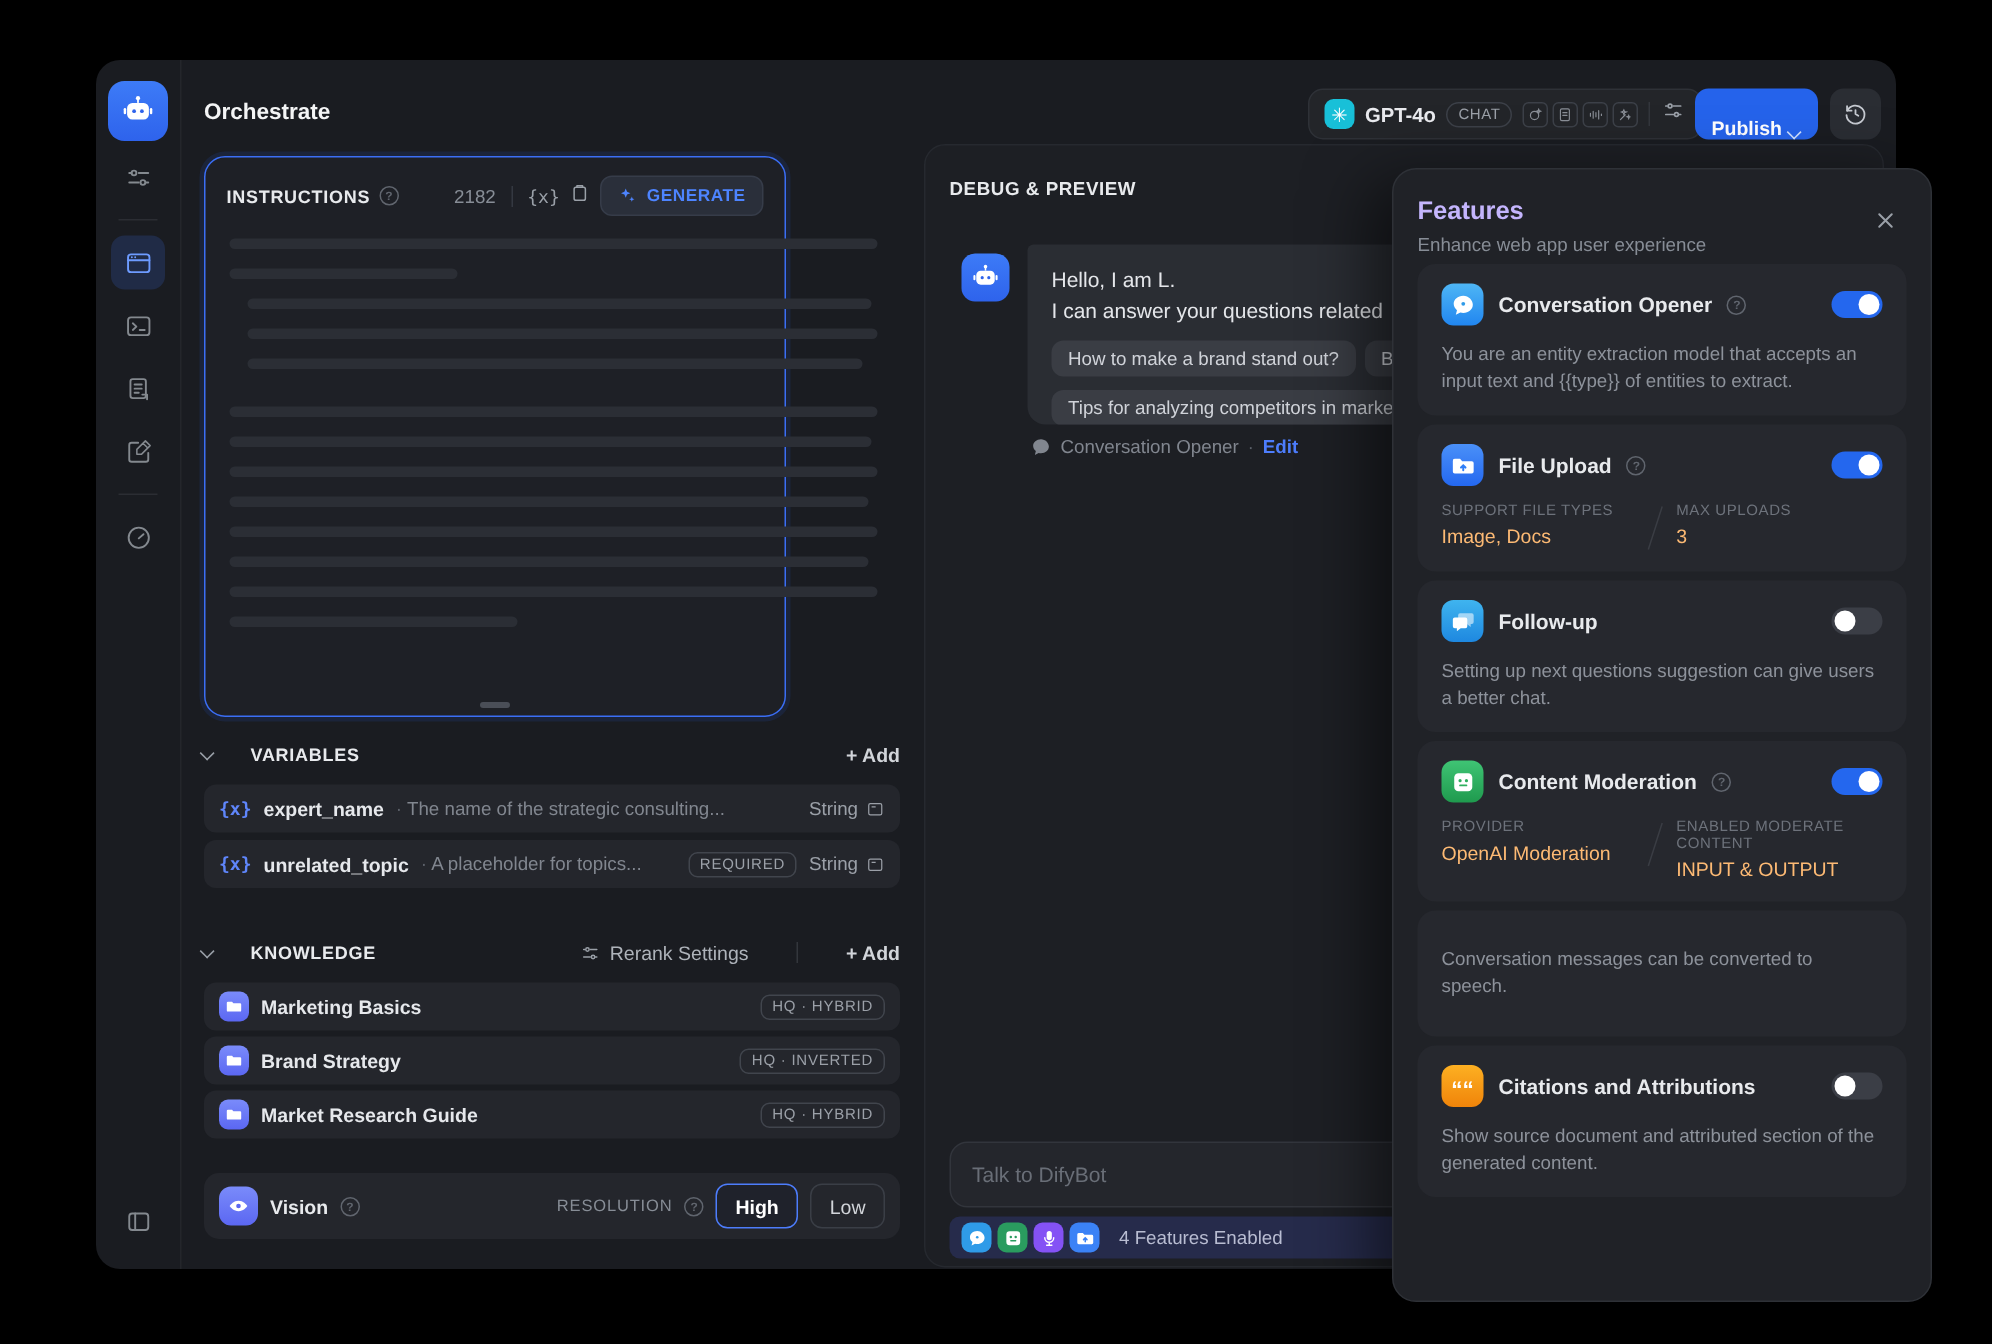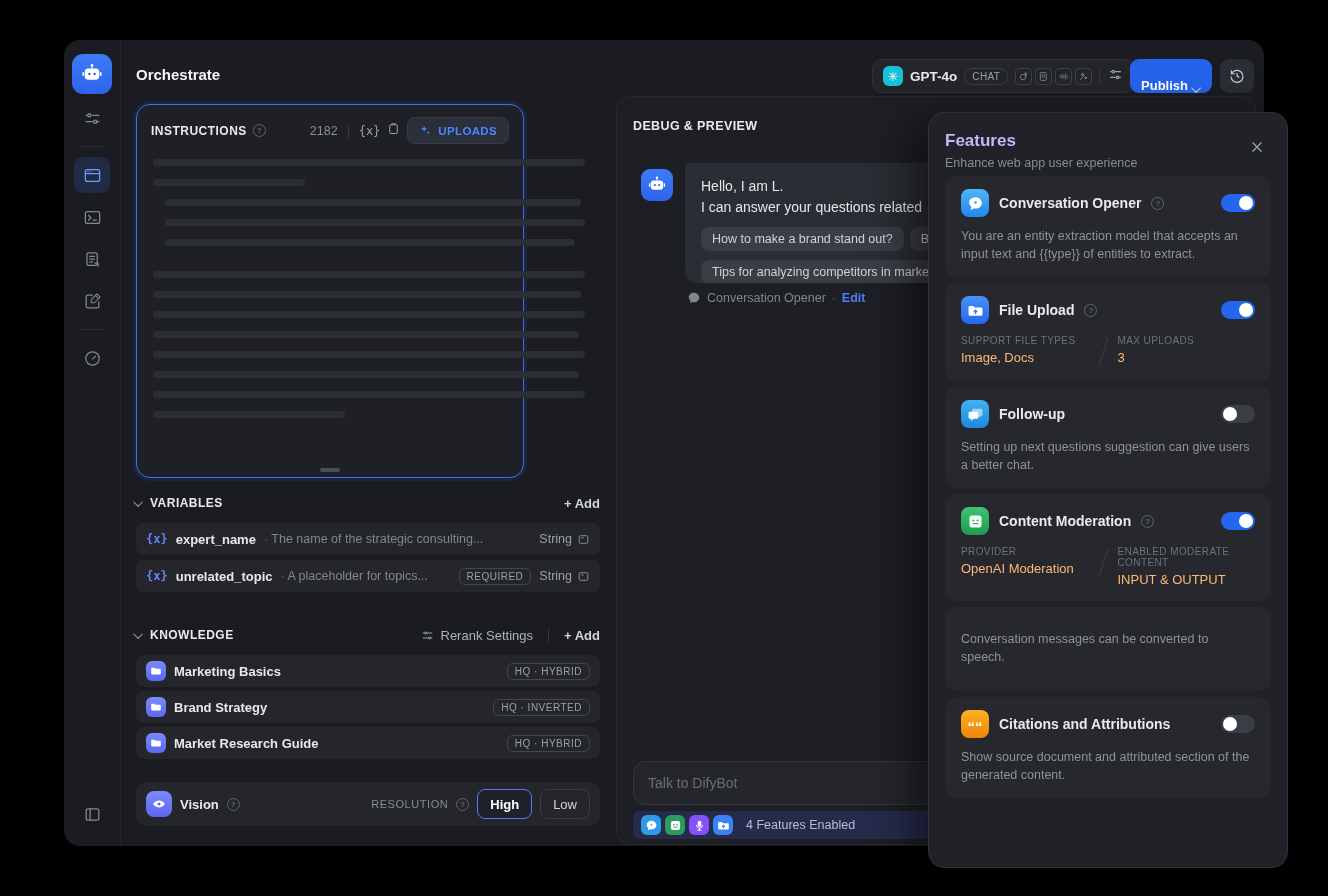--- a/index.html
+++ b/index.html
@@ -56,21 +56,21 @@
   .vx { font-size:12px; color:#9aa0a8; font-family:"DejaVu Sans Mono", monospace; }
   .clip svg { width:15px; height:15px; stroke:#9aa0a8; stroke-width:1.6; fill:none; stroke-linejoin:round; }
   .gen-btn { display:flex; align-items:center; gap:6px; background:#2a2f3a; border:1px solid #363c49; border-radius:8px;
     padding:6px 11px; cursor:pointer; }
   .gen-btn span { font-size:11.5px; font-weight:bold; color:#4d84ff; letter-spacing:.03em; }
   .skel { position:absolute; left:16px; top:54px; width:432px; }
   .sl { height:7px; border-radius:3.5px; background:#2b2e35; margin-bottom:13px; }
   .drag-handle { position:absolute; left:50%; bottom:5px; transform:translateX(-50%); width:20px; height:4px; border-radius:2px; background:#4a4e57; cursor:ns-resize; }
 
   
-  .sec-head { position:absolute; left:136px; width:464px; height:22px; display:flex; align-items:center; gap:7px; }
+  .sec-head { position:absolute; left:136px; width:464px; height:22px; display:flex; align-items:center; gap:24px; }
   .chev { width:7px; height:7px; border-left:1.6px solid #9aa0a8; border-bottom:1.6px solid #9aa0a8; transform:rotate(-45deg) translateY(-2px); flex:0 0 auto; }
   .sec-title { font-size:12px; font-weight:bold; color:#e8eaed; letter-spacing:.04em; }
   .sec-action { font-size:13px; font-weight:bold; color:#d2d5da; cursor:pointer; }
   .rerank { display:flex; align-items:center; gap:6px; cursor:pointer; }
   .rerank svg { width:15px; height:15px; stroke:#9aa0a8; stroke-width:1.6; fill:none; stroke-linecap:round; }
   .rerank span { font-size:13px; color:#aeb3ba; }
   .sh-div { width:1px; height:14px; background:#33363c; margin:0 8px; }
 
   .row { position:absolute; left:136px; width:464px; height:32px; background:#24262c; border-radius:8px;
     display:flex; align-items:center; padding:0 10px; gap:8px; }
@@ -282,21 +282,21 @@
           <svg viewBox="0 0 24 24">
               <rect x="6" y="6" width="12" height="14" rx="2"></rect>
               <path d="M9 6V4.5h6V6"></path>
             </svg>
         </span>
         <span class="gen-btn">
           <svg width="13" height="13" viewBox="0 0 24 24">
               <path fill="#4d84ff" d="M9.5 3l1.6 4.2L15.3 8.8l-4.2 1.6L9.5 14.6 7.9 10.4 3.7 8.8l4.2-1.6z"></path>
               <path fill="#4d84ff" d="M17 13l.9 2.3 2.3.9-2.3.9-.9 2.3-.9-2.3-2.3-.9 2.3-.9z"></path>
             </svg>
-          <span>UPLOADS</span>
+          <span>GENERATE</span>
         </span>
       </div>
       <div class="skel">
         <div class="sl" style="width:432px"></div>
         <div class="sl" style="width:152px"></div>
         <div class="sl" style="width:416px;margin-left:12px"></div>
         <div class="sl" style="width:420px;margin-left:12px"></div>
         <div class="sl" style="width:410px;margin-left:12px;margin-bottom:25px"></div>
         <div class="sl" style="width:432px"></div>
         <div class="sl" style="width:428px"></div>

